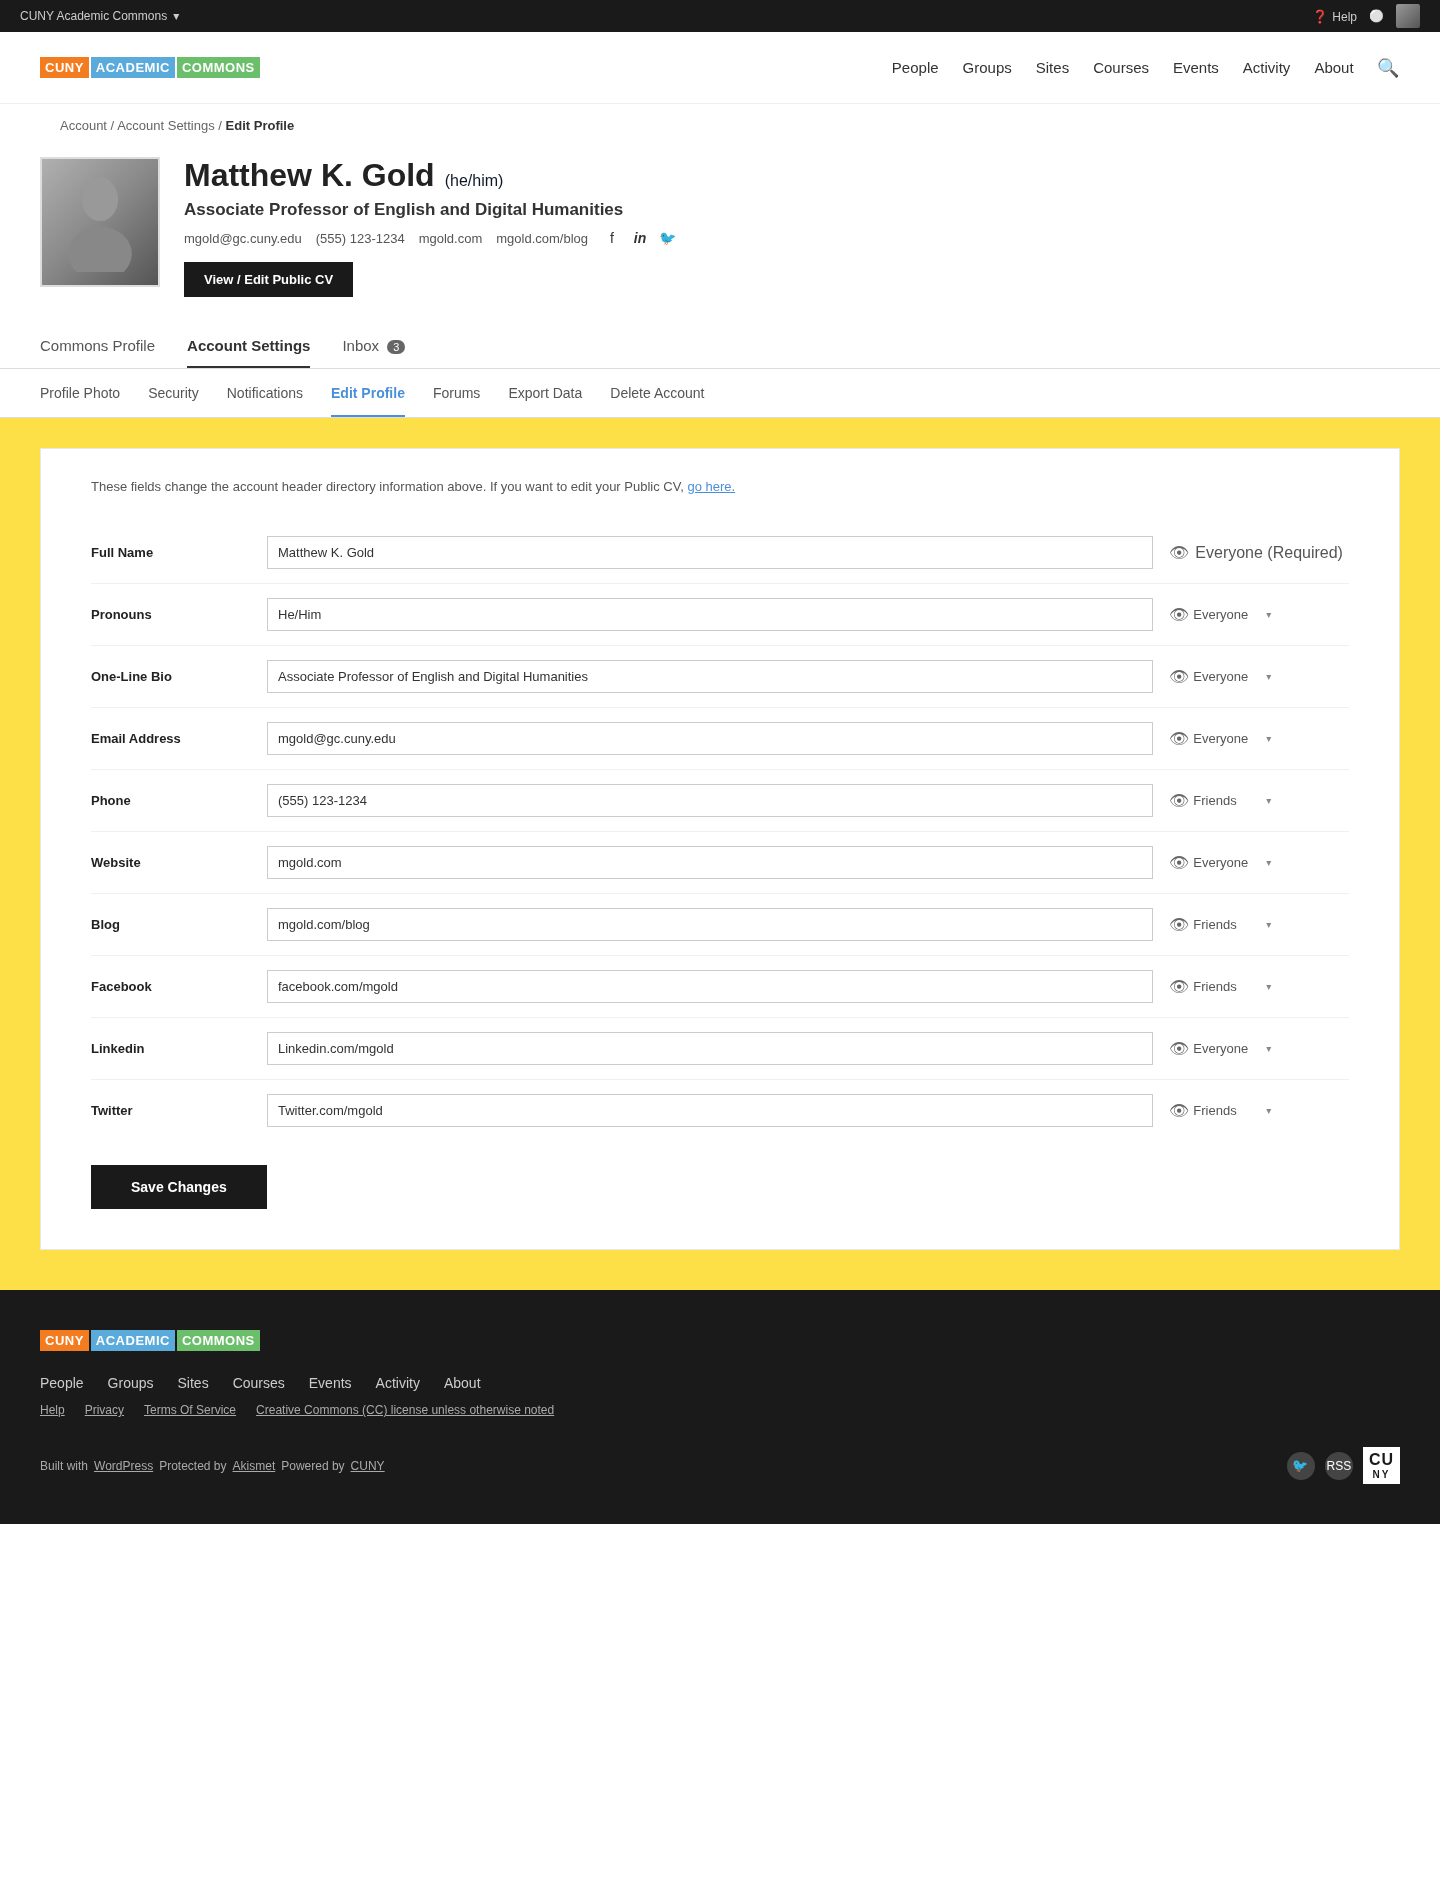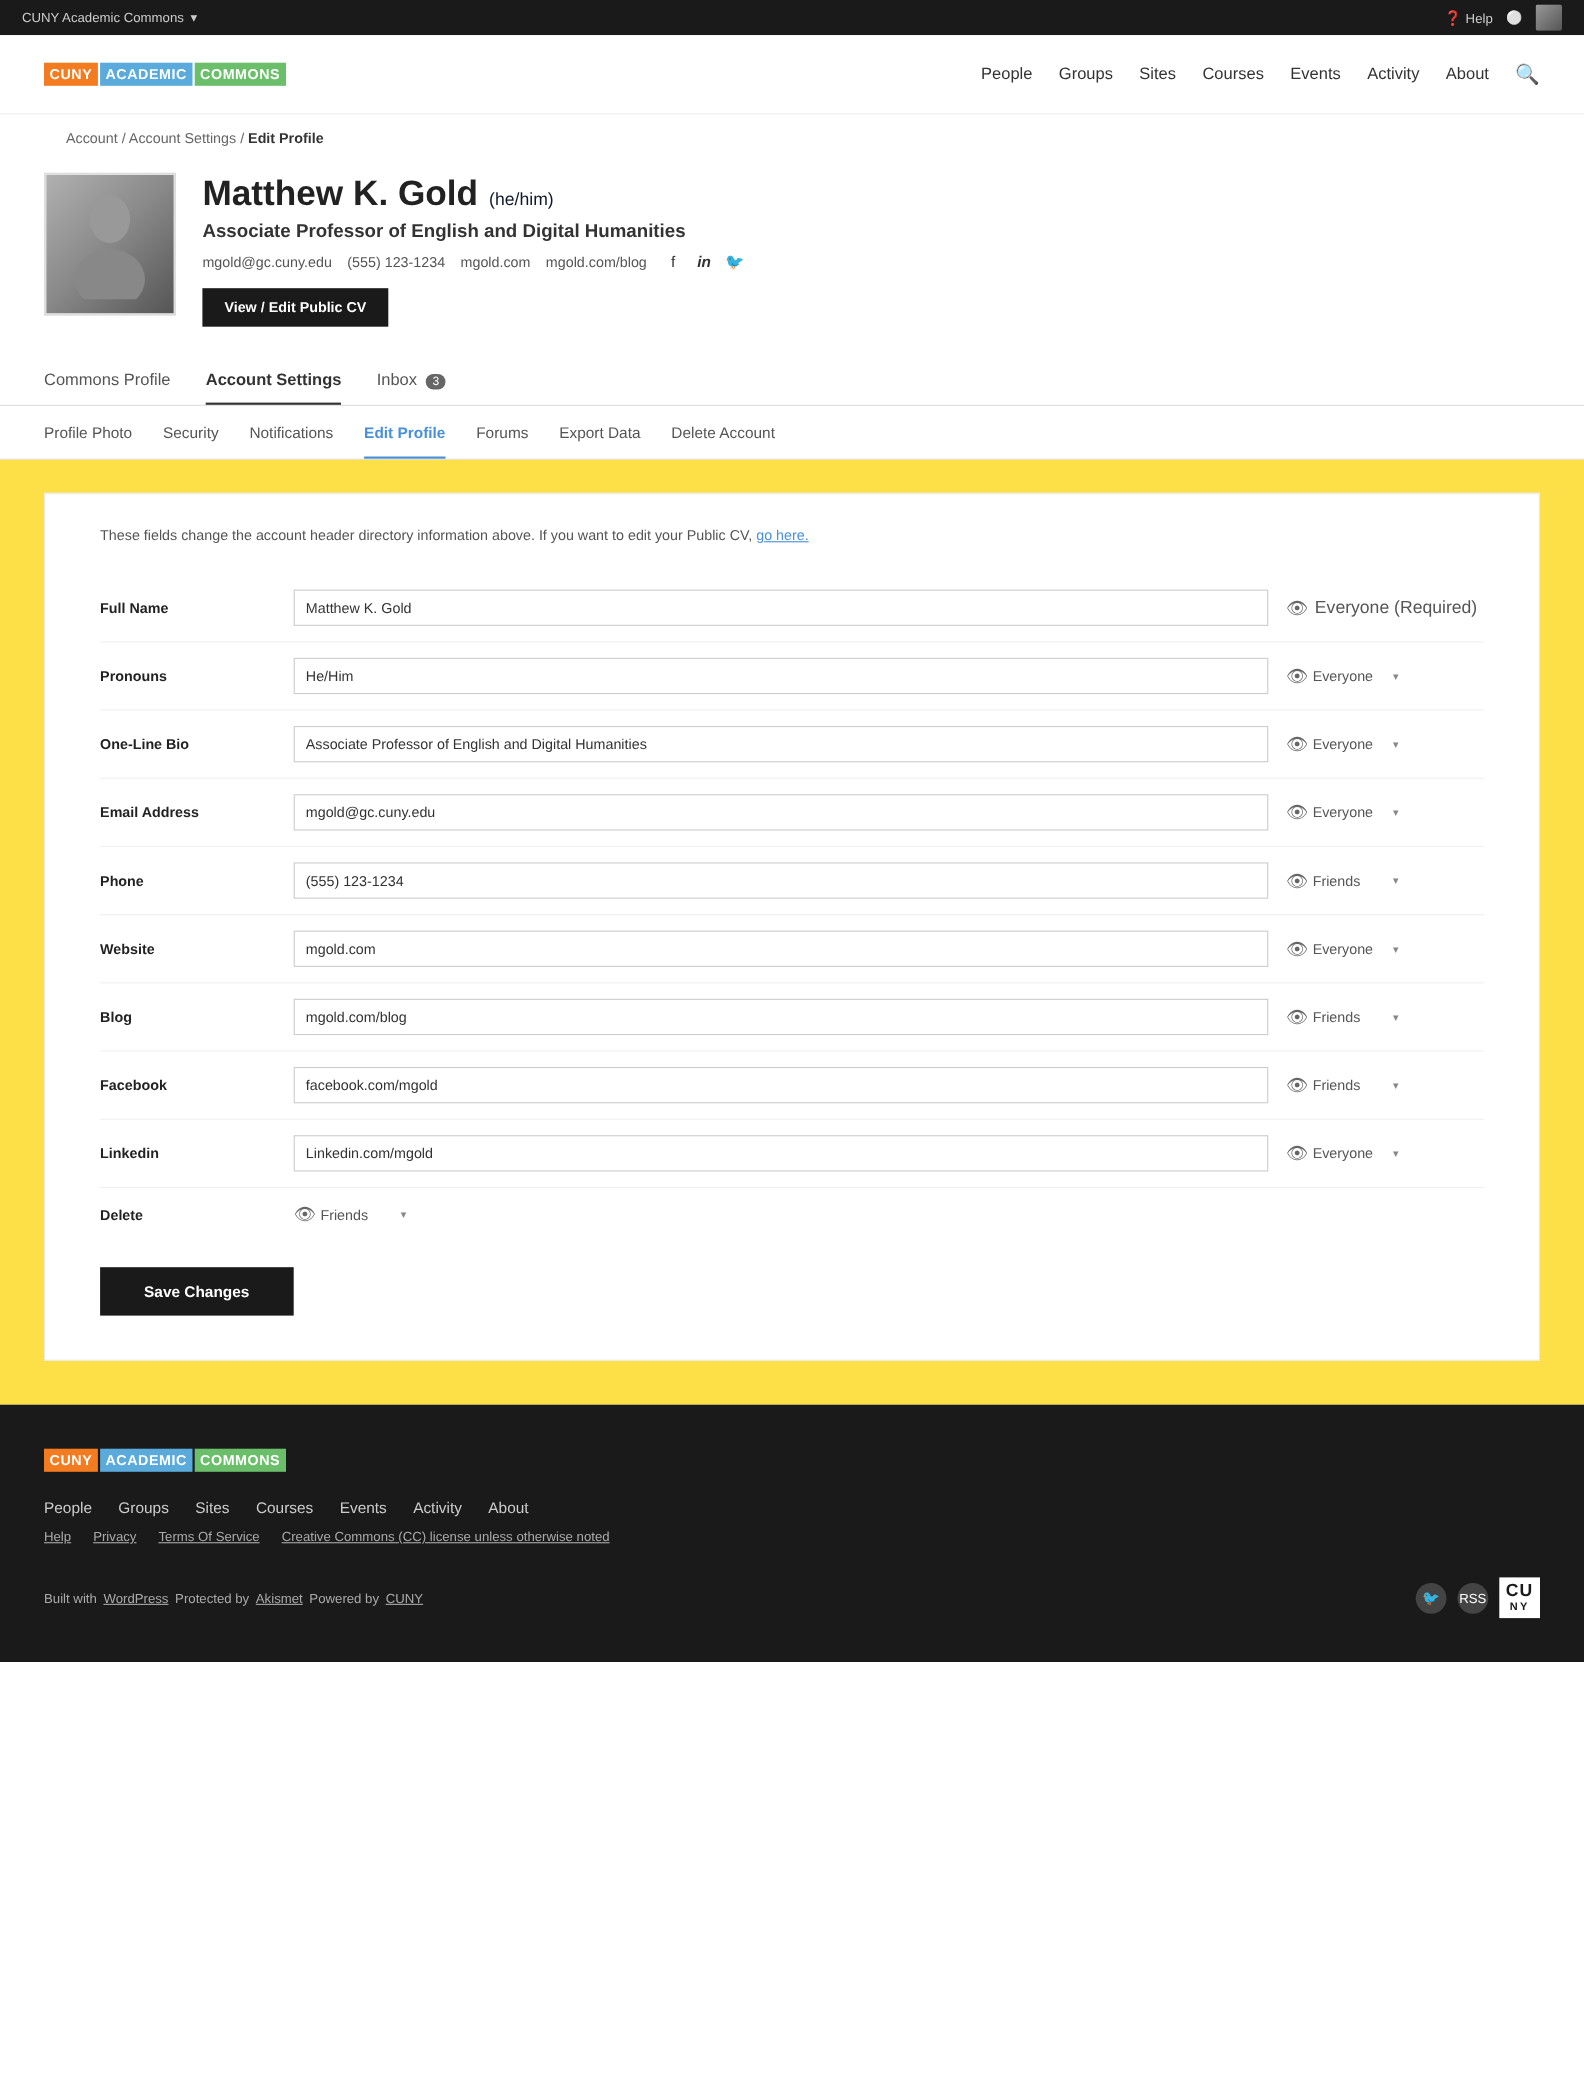--- a/index.html
+++ b/index.html
@@ -505,21 +505,24 @@
           <option>Everyone</option>
           <option>Friends</option>
           <option>Only Me</option>
         </select>
         <span class="chevron-down">▾</span>
       </div>
     </div>
 
     
     <div class="form-row">
-      <div class="form-label">Delete</div>
+      <div class="form-label">Twitter</div>
+      <div class="form-input-wrap">
+        <input type="text" class="form-input" value="Twitter.com/mgold" style="">
+      </div>
       <div class="form-visibility visibility-wrap">
         <span class="eye-icon">👁</span>
         <select class="visibility-select">
           <option>Everyone</option>
           <option selected="">Friends</option>
           <option>Only Me</option>
         </select>
         <span class="chevron-down">▾</span>
       </div>
     </div>

